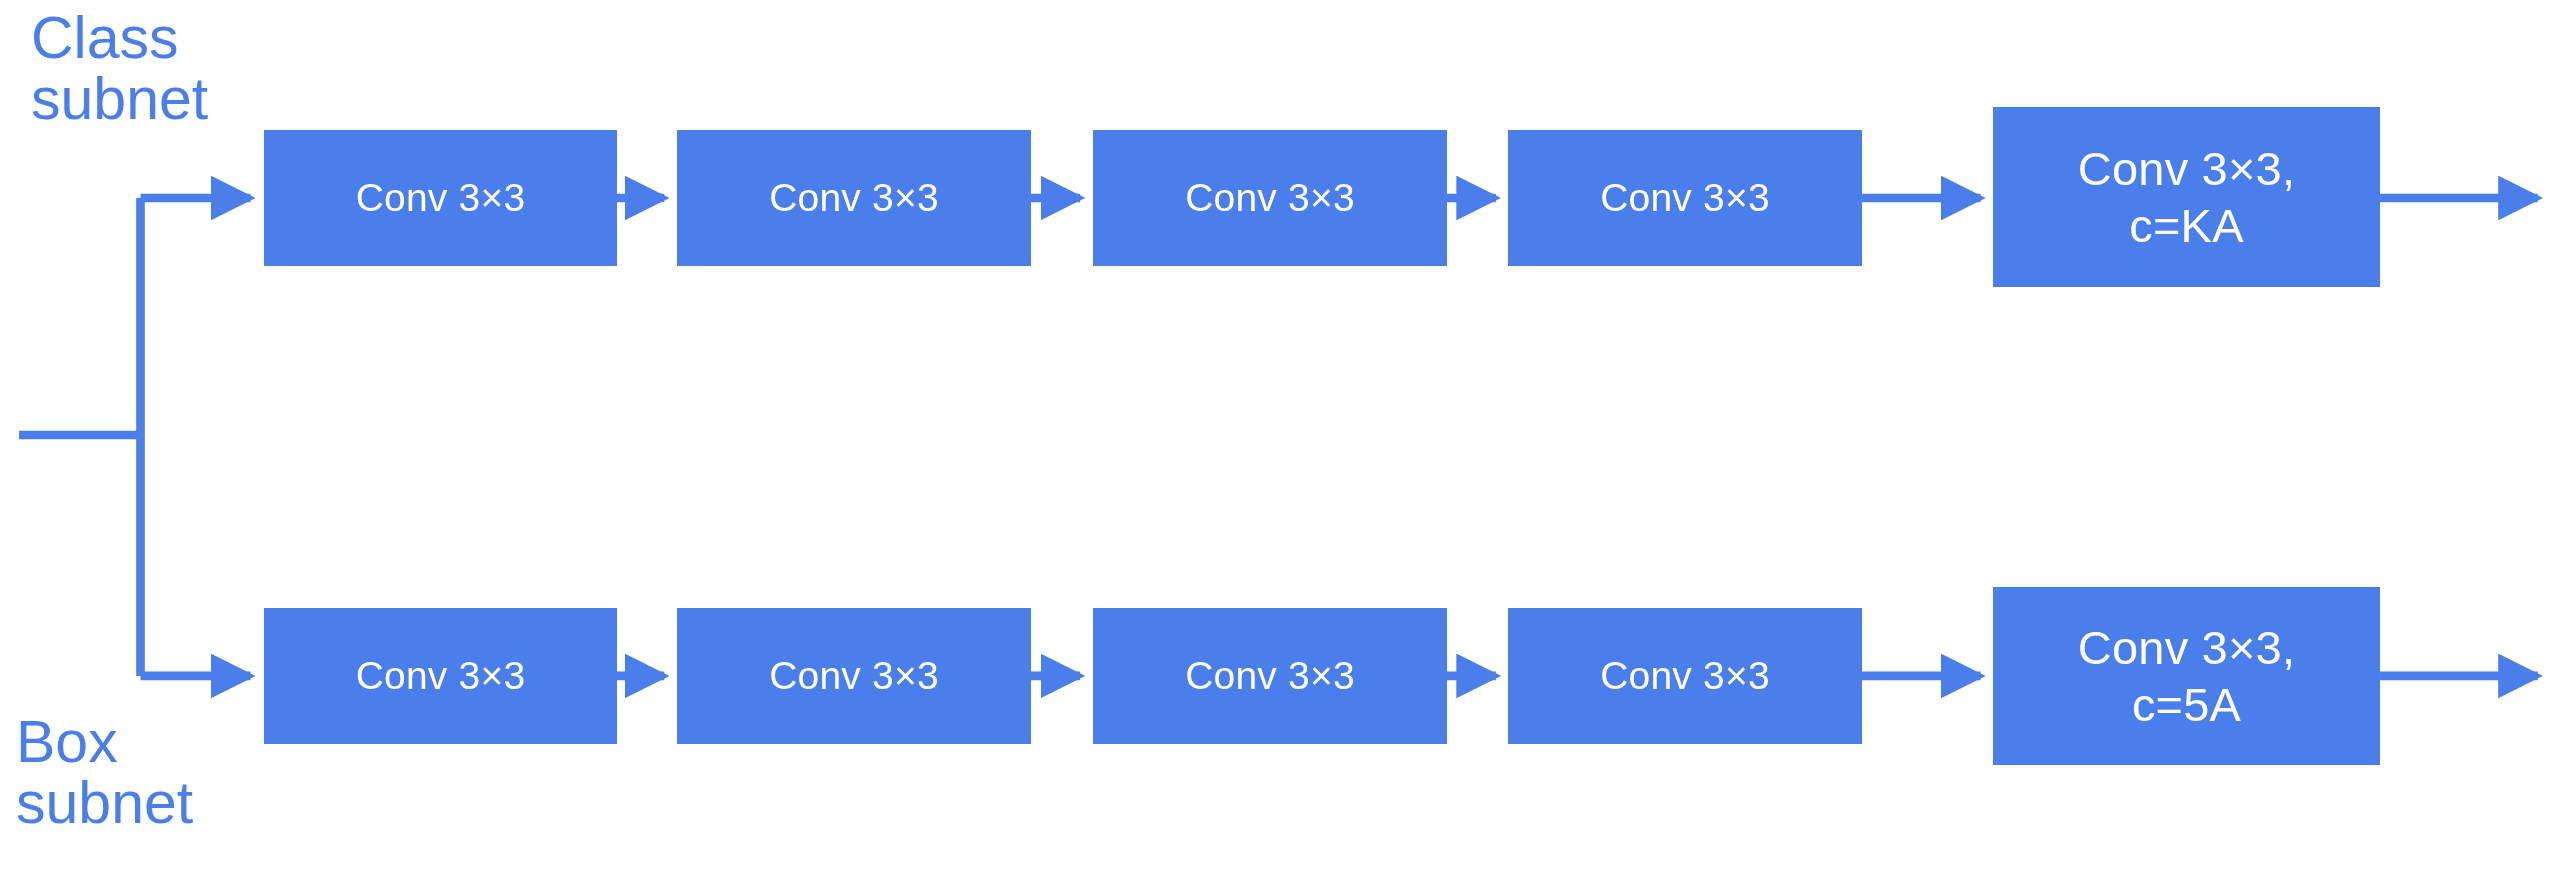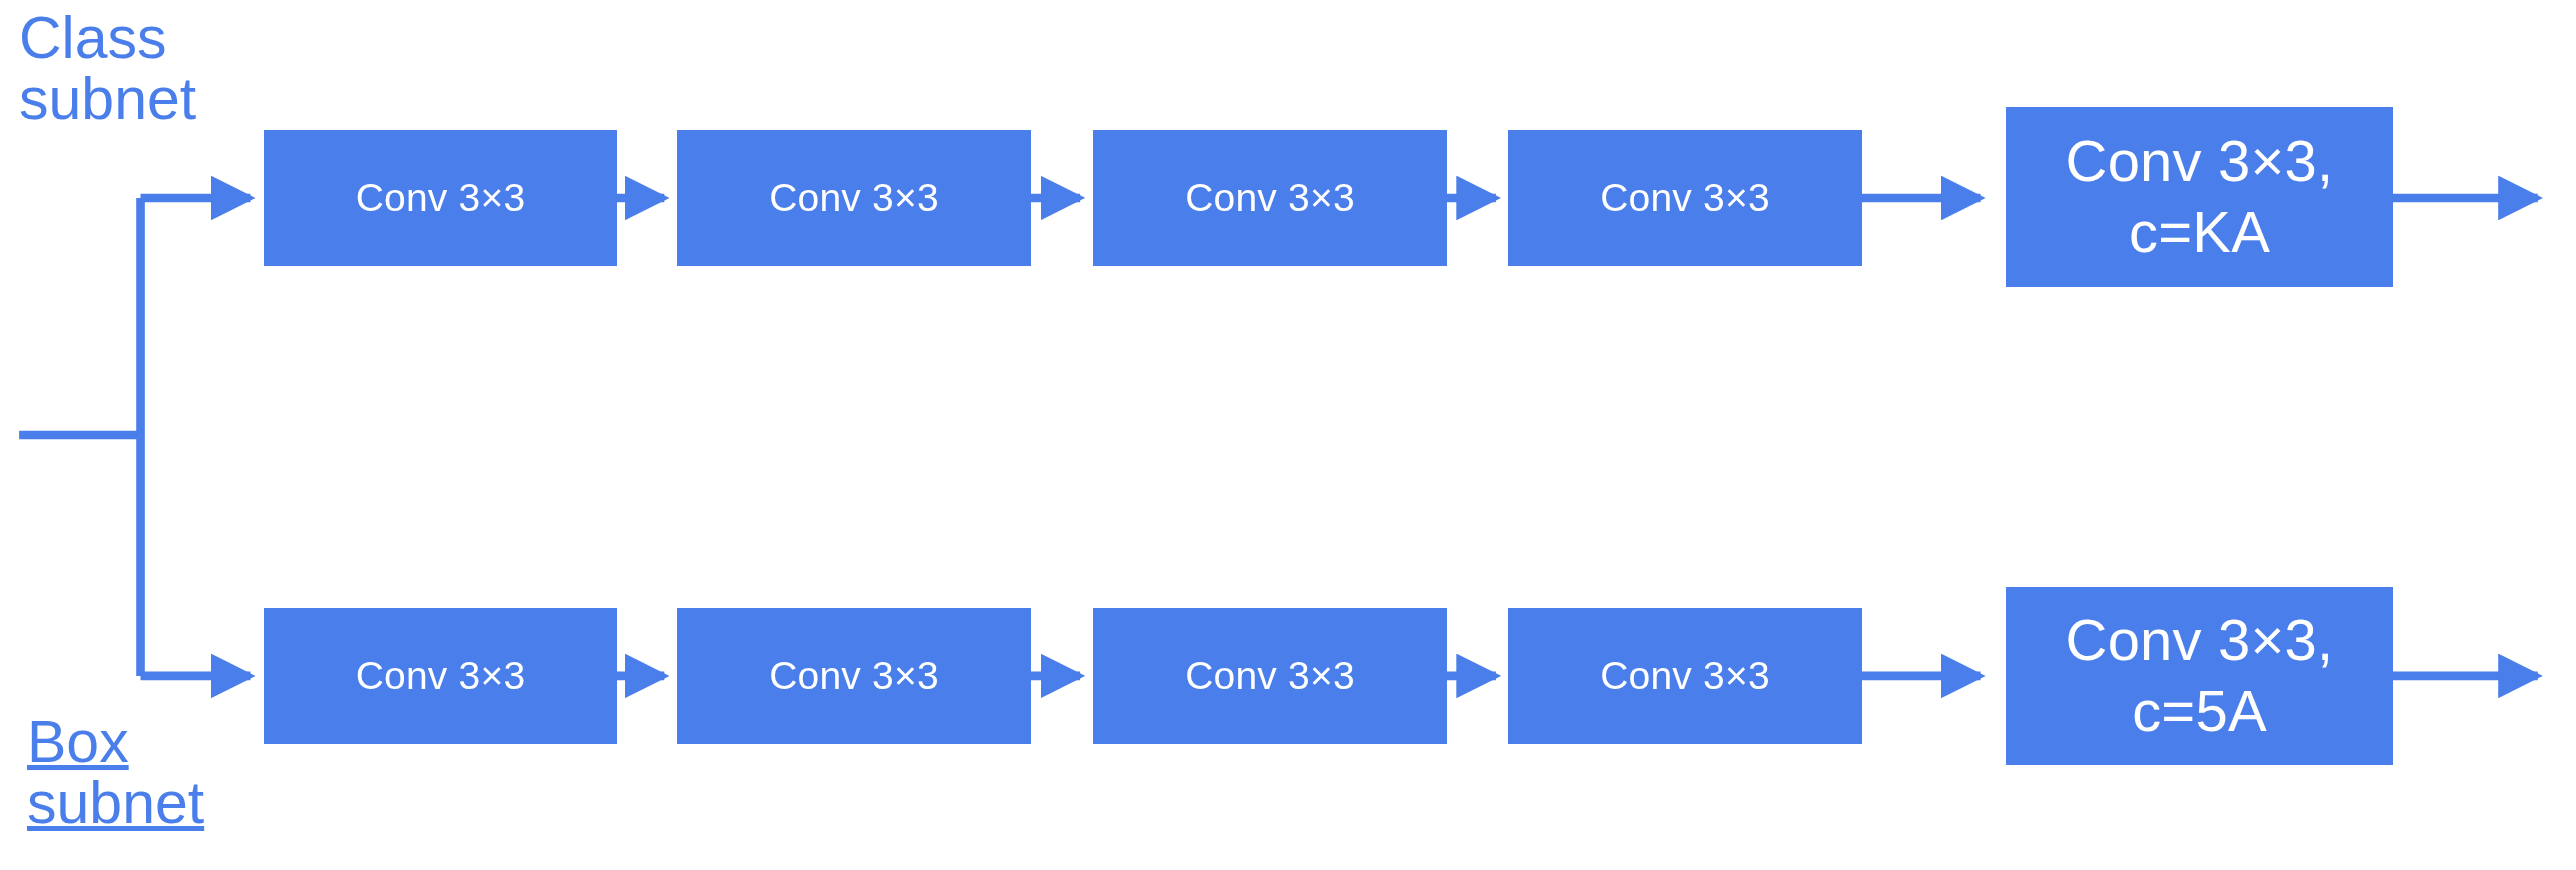--- a/index.html
+++ b/index.html
@@ -35,23 +35,22 @@
     color: #ffffff;
     font-size: 39px;
     line-height: 1.18;
     letter-spacing: 0.2px;
     font-weight: 400;
     white-space: pre-line;
     box-sizing: border-box;
     padding: 0 7.6px;
   }
   .node-box.tall {
-    font-size: 58px;
+    font-size: 47px;
     line-height: 1.22;
-    margin-left: 13px;
   }
   .side-label {
     position: absolute;
     color: #4a7eea;
     font-size: 59px;
     line-height: 1.04;
     font-weight: 400;
     white-space: pre-line;
     letter-spacing: 0px;
   }
@@ -82,24 +81,24 @@
     <path d="M1948,207 L2072,207" stroke="#4a7eea" stroke-width="9" fill="none" marker-end="url(#arrowhead)"></path>
     <path d="M2490,207 L2655,207" stroke="#4a7eea" stroke-width="9" fill="none" marker-end="url(#arrowhead)"></path>
 
     <path d="M645,707 L695,707" stroke="#4a7eea" stroke-width="9" fill="none" marker-end="url(#arrowhead)"></path>
     <path d="M1078,707 L1130,707" stroke="#4a7eea" stroke-width="9" fill="none" marker-end="url(#arrowhead)"></path>
     <path d="M1513,707 L1565,707" stroke="#4a7eea" stroke-width="9" fill="none" marker-end="url(#arrowhead)"></path>
     <path d="M1948,707 L2072,707" stroke="#4a7eea" stroke-width="9" fill="none" marker-end="url(#arrowhead)"></path>
     <path d="M2490,707 L2655,707" stroke="#4a7eea" stroke-width="9" fill="none" marker-end="url(#arrowhead)"></path>
   </svg>
 
-  <div class="side-label" style="left:19px; top:7.6px;">Class
+  <div class="side-label" style="left:31px; top:7.6px;">Class
 subnet</div>
 
-  <div class="side-label" style="left:27px; top:712px;text-decoration:underline;">Box
+  <div class="side-label" style="left:16px; top:712px;">Box
 subnet</div>
 
   <div class="node-box" style="left:264px; top:130px; width:353px; height:136px;">Conv 3×3</div>
 
   <div class="node-box" style="left:677px; top:130px; width:354px; height:136px;">Conv 3×3</div>
 
   <div class="node-box" style="left:1093px; top:130px; width:354px; height:136px;">Conv 3×3</div>
 
   <div class="node-box" style="left:1508px; top:130px; width:354px; height:136px;">Conv 3×3</div>
 

